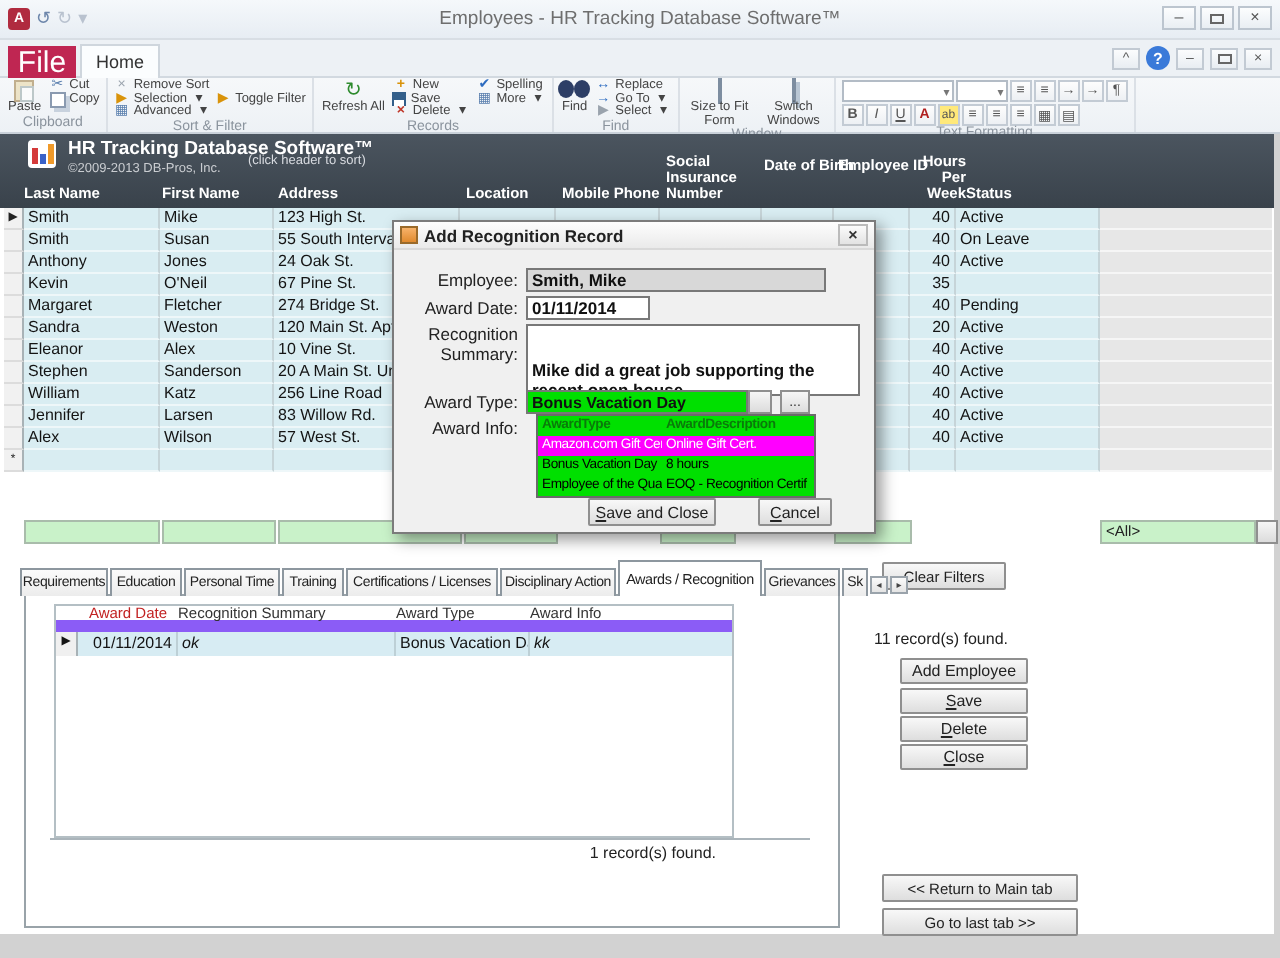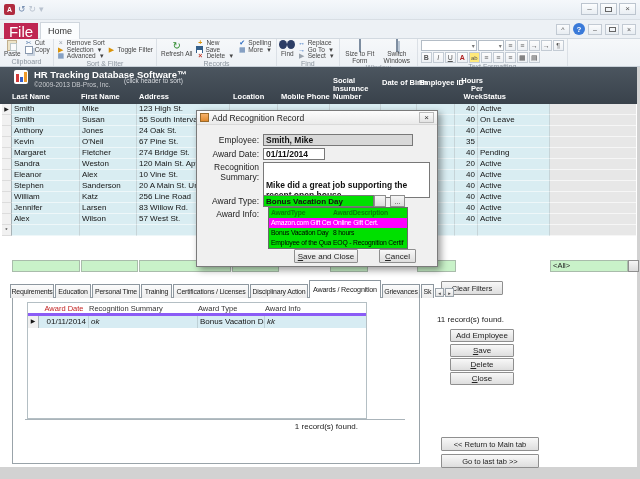--- a/index.html
+++ b/index.html
@@ -92,21 +92,21 @@
   .tabstrip{position:absolute;left:10px;top:213px;height:18px;display:flex;align-items:flex-end;gap:1px;z-index:3;}
   .tab{height:14px;border:1px solid #8d979f;border-bottom:none;background:linear-gradient(#fbfbfb,#ececec);font-size:7px;color:#222;display:flex;align-items:center;justify-content:center;overflow:hidden;white-space:nowrap;padding:0 1px;letter-spacing:-0.2px;}
   .t1{width:44px;}.t2{width:36px;}.t3{width:48px;}.t4{width:31px;}.t5{width:76px;}.t6{width:58px;}
   .tactive{width:72px;height:18px;background:#fff;font-size:7.2px;position:relative;z-index:4;}
   .t8{width:38px;}.t9{width:13px;}
   .tscroll{width:9px;height:9px;border:1px solid #9aa3ab;background:linear-gradient(#fafafa,#e4e4e4);font-size:5px;color:#444;display:flex;align-items:center;justify-content:center;margin-bottom:1px;}
   .tabpanel{position:absolute;left:12px;top:230px;width:408px;height:167px;background:#fff;border:1px solid #99a3a9;z-index:2;}
 
   
   .subtable{position:absolute;left:14px;top:4px;width:340px;height:117px;border:1px solid #b4bfc4;background:#fff;}
-  .shr{display:flex;height:13px;border-bottom:3px solid #8b5cf6;}
+  .shr{display:flex;height:13px;border-bottom:6px solid #8b5cf6;align-items:center;}
   .sh{font-size:7.5px;color:#333;line-height:12px;overflow:hidden;white-space:nowrap;}
   .reds{color:#c22222;}
   .s0{width:11px;} .s1{width:50px;text-align:center;} .s2{width:109px;} .s3{width:67px;} .s4{flex:1;}
   .sdr{display:flex;height:12px;background:#d7ecf3;}
   .sc{border-right:1px solid #bdd0d6;font-size:8px;color:#141414;line-height:11px;padding-left:2px;overflow:hidden;white-space:nowrap;}
   .scs{width:11px;background:#f0f0f0;border-right:1px solid #a8b2b6;padding:0;text-align:center;font-size:6px;line-height:11px;}
   .sc1{width:50px;text-align:right;padding-right:2px;padding-left:0;}
   .sc2{width:109px;} .sc3{width:67px;} .sc4{flex:1;border-right:none;}
   .ital{font-style:italic;}
   .subdiv{position:absolute;left:12px;top:121px;width:380px;border-top:1px solid #aab4ba;}
@@ -120,21 +120,21 @@
   
   .clearf{position:absolute;left:441px;top:214px;width:62px;height:14px;font-size:7.5px;}
   .found11{position:absolute;left:437px;top:248px;font-size:8px;color:#222;}
   .sideb{position:absolute;left:450px;width:64px;height:13px;}
   .b-add{top:262px;} .b-save{top:277px;} .b-del{top:291px;} .b-close{top:305px;}
   .navb{position:absolute;left:441px;width:98px;height:14px;font-size:7.5px;}
   .b-ret{top:370px;} .b-last{top:387px;}
 
   
   .dialog{position:absolute;left:196px;top:110px;width:242px;height:157px;background:#f0f0f0;border:1px solid #7b7b7b;box-shadow:3px 3px 7px rgba(0,0,0,.4);z-index:10;}
-  .dtitle{height:14px;background:linear-gradient(#fdfdfd,#eaeaea);border-bottom:1px solid #d9d9d9;display:flex;align-items:center;padding:0 3px;font-size:8.5px;color:#222;}
+  .dtitle{height:14px;background:linear-gradient(#fdfdfd,#eaeaea);border-bottom:1px solid #d9d9d9;display:flex;align-items:center;padding:0 3px;font-size:8.5px;color:#222;font-weight:bold;}
   .dico{width:9px;height:9px;margin-right:3px;background:linear-gradient(#f7b26a,#e08a2e);border:1px solid #9a6a2a;}
   .dclose{margin-left:auto;width:15px;height:11px;border:1px solid #bbb;background:linear-gradient(#fbfbfb,#e3e3e3);font-size:8px;line-height:9px;text-align:center;color:#333;}
   .dlabel{position:absolute;left:2px;width:60px;text-align:right;font-size:8.5px;color:#222;line-height:9.5px;}
   .dfield{position:absolute;border:1px solid #787878;font-size:8.5px;color:#111;line-height:11px;padding-left:2px;overflow:hidden;white-space:nowrap;font-weight:bold;}
   .f-emp{left:66px;top:23px;width:150px;height:12px;background:#d8d8d8;}
   .f-date{left:66px;top:37px;width:62px;height:12px;background:#fff;}
   .f-sum{left:66px;top:51px;width:167px;height:31px;background:#fff;white-space:normal;line-height:10px;padding:17px 2px;}
   .f-combo{left:66px;top:84px;width:111px;height:12px;background:#00e000;font-size:8px;}
   .cbtn{position:absolute;top:84px;height:12px;border:1px solid #8f8f8f;background:linear-gradient(#f6f6f6,#dcdcdc);display:flex;align-items:center;justify-content:center;font-size:6px;color:#333;}
   .c-arrow{left:177px;width:12px;}
@@ -155,20 +155,21 @@
 
 <div class="app">
 
   <div class="titlebar">
     <div class="qat">
       <span class="accico">A</span>
       <span class="qicon">↺</span>
       <span class="qicon dim">↻</span>
       <span class="qicon dim">▾</span>
     </div>
+    <div class="win-title">Employees - HR Tracking Database Software™</div>
     <div class="win-controls">
       <div class="wc">–</div>
       <div class="wc">
           <span class="maxbox"></span>
         </div>
       <div class="wc">×</div>
     </div>
   </div>
 
   <div class="tabrow">

